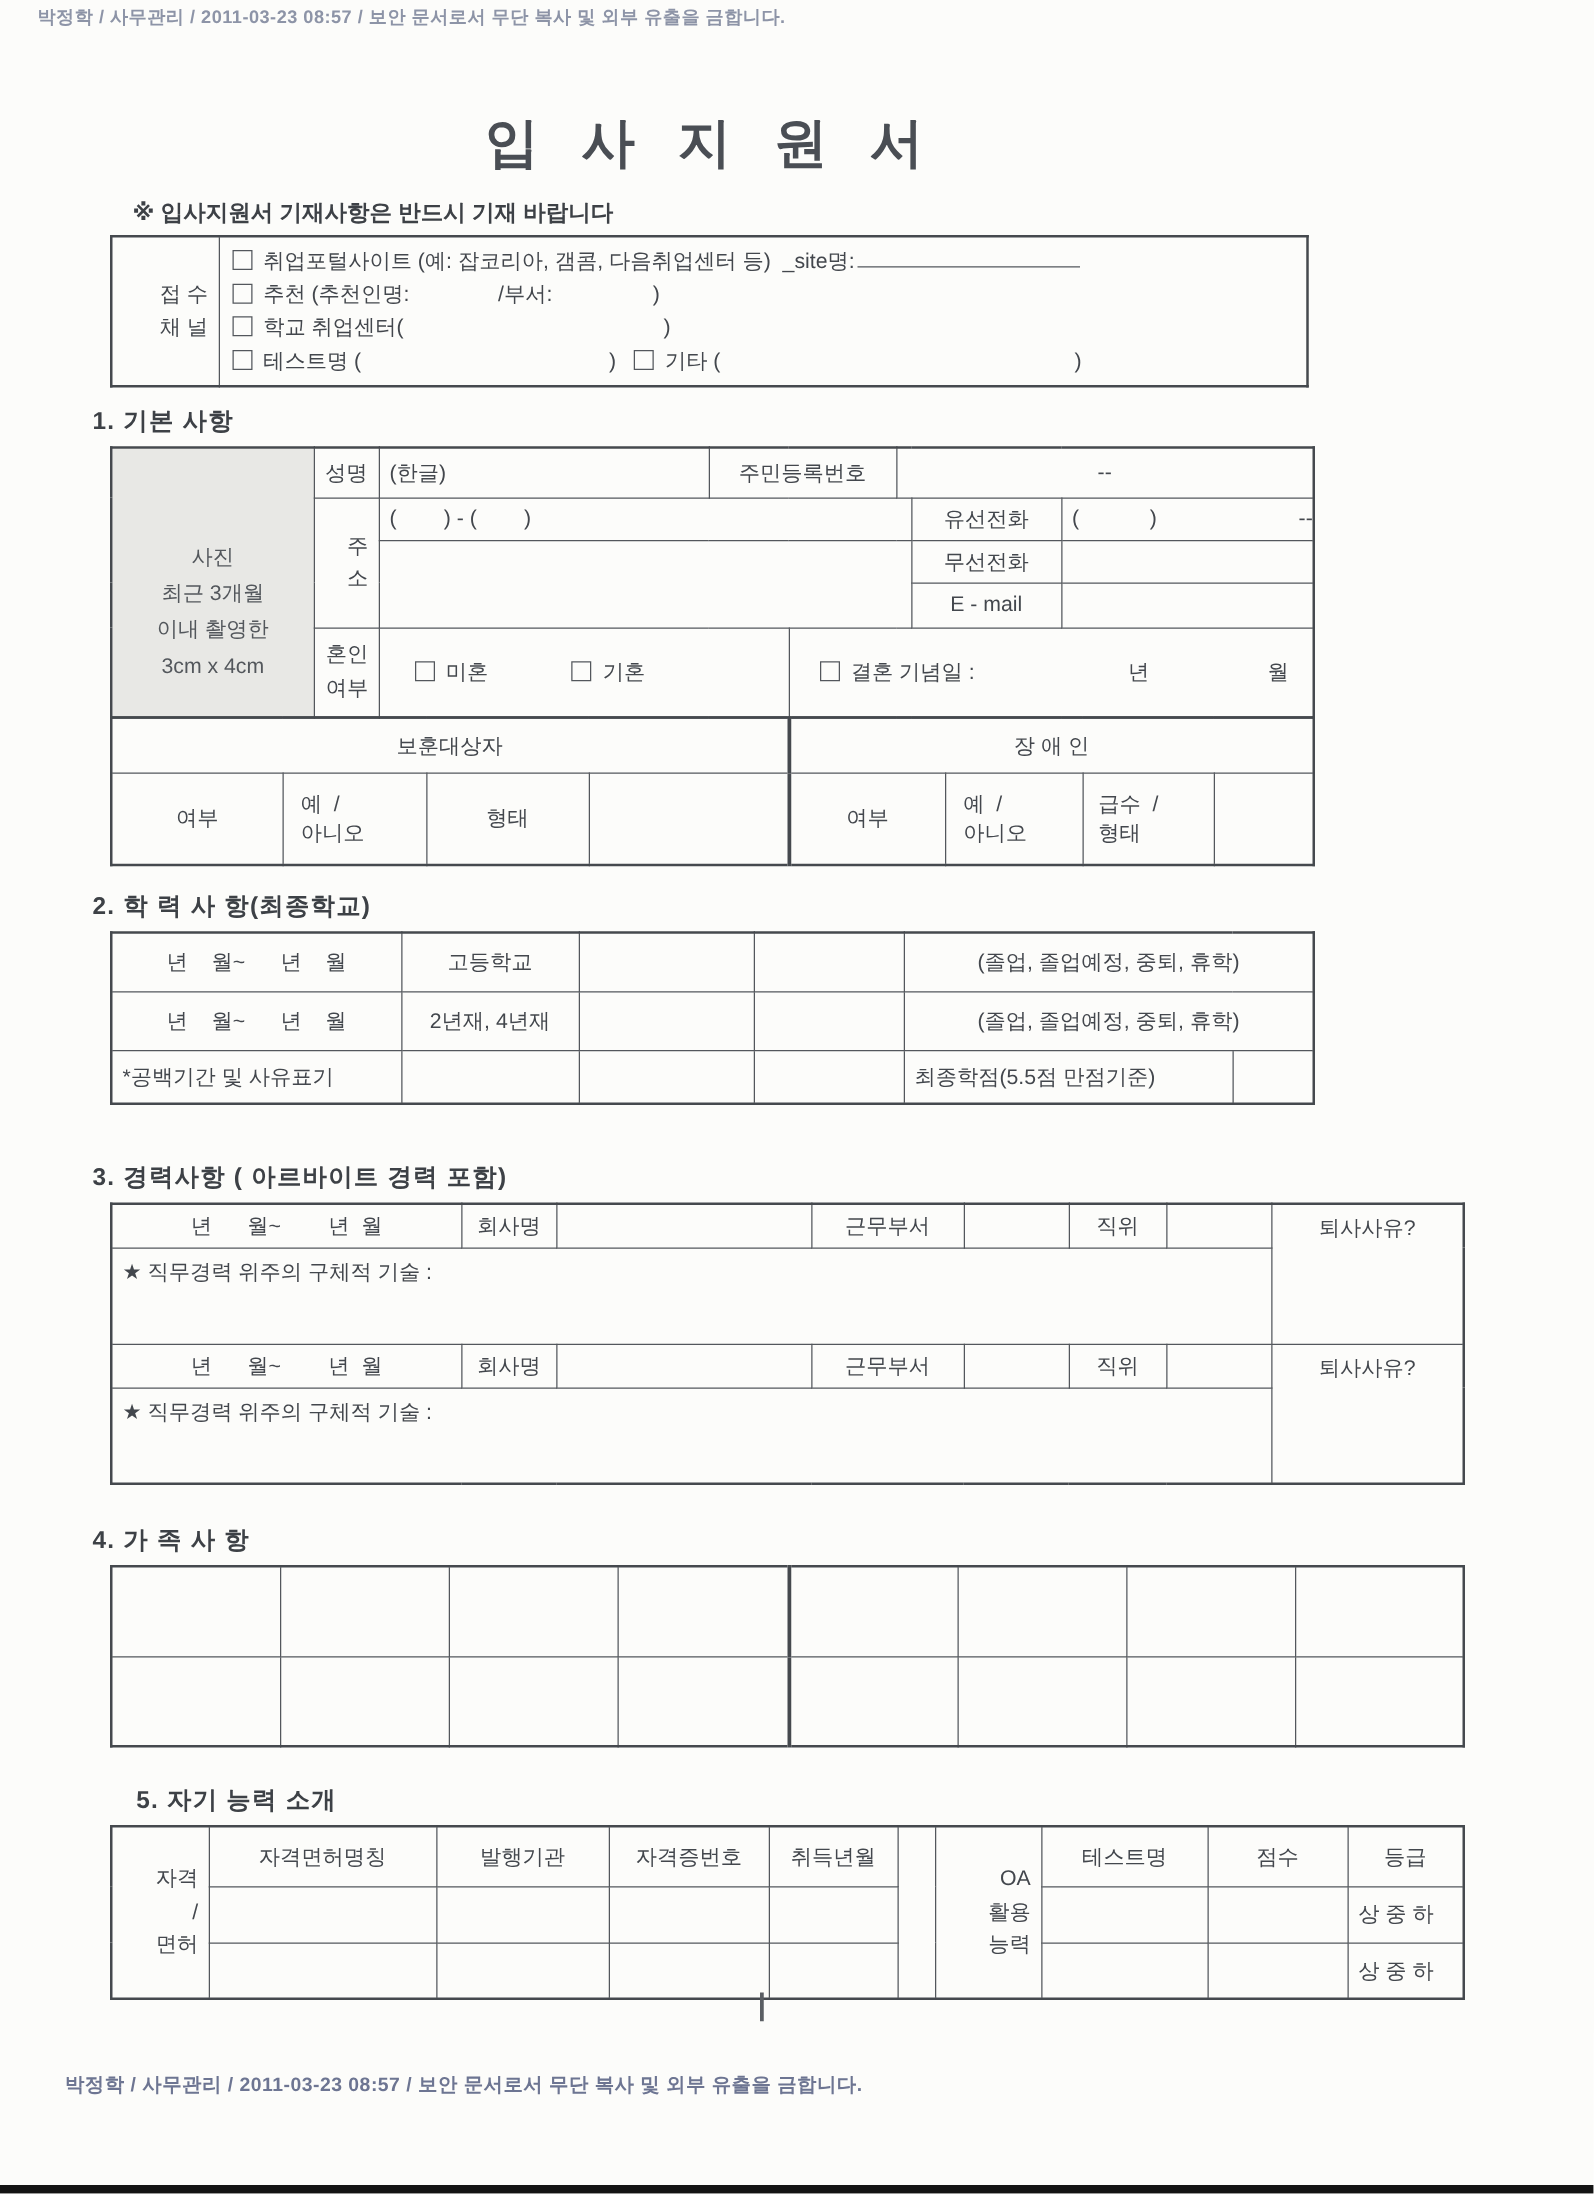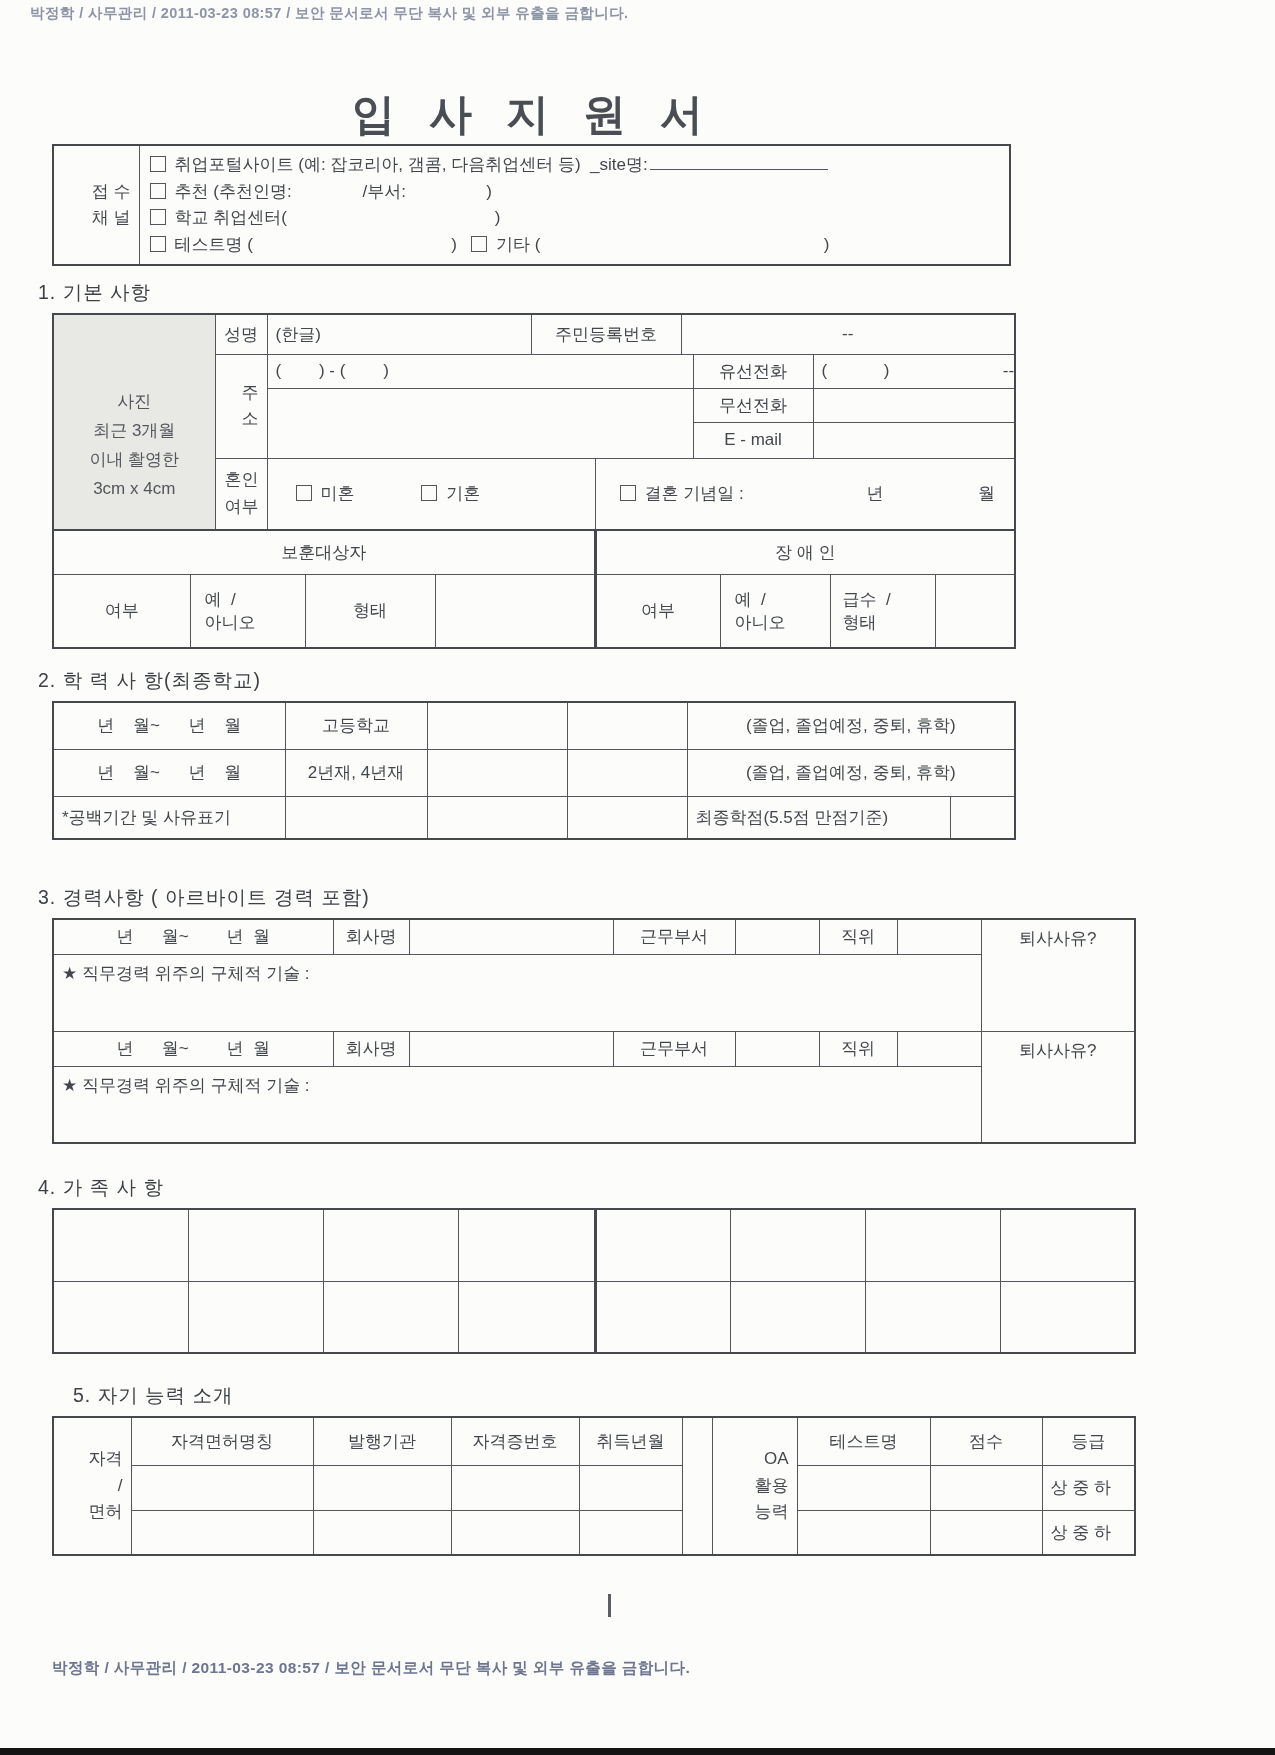--- a/index.html
+++ b/index.html
@@ -1,26 +1,26 @@
 <!DOCTYPE html>
 <html><head>
 <meta charset="utf-8">
 <style>
   html,body{margin:0;padding:0;background:#ffffff;}
   .sheet{position:relative;width:1275px;height:1755px;background:#fcfcfa;overflow:hidden;
          font-family:"Liberation Sans","DejaVu Sans",sans-serif;color:#43474d;}
-  .inner{padding-left:52px;}
+  .inner{padding-left:88px;}
   .scan-text{position:absolute;top:4px;left:30px;font-size:14.5px;font-weight:bold;
              color:#8d94a7;letter-spacing:.4px;}
   .scan-footer{position:absolute;top:1658px;left:52px;font-size:15.5px;font-weight:bold;
                color:#6d7592;letter-spacing:.4px;}
   .title{width:962px;margin:0;padding-top:86px;text-align:center;font-size:43px;font-weight:bold;
          color:#4a4e54;letter-spacing:11px;}
   .notice{font-size:18px;font-weight:bold;margin:14px 0 6px 18px;color:#3d4146;}
-  .sec{font-size:19.5px;font-weight:normal;margin:0 0 7px -14px;color:#3d4146;letter-spacing:1px;}
+  .sec{font-size:19.5px;font-weight:bold;margin:0 0 7px -14px;color:#3d4146;letter-spacing:1px;}
   table.tbl{border-collapse:collapse;table-layout:fixed;border:2.4px solid #45494e;}
   table.tbl td{border:1.5px solid #53575c;padding:0 8px;font-size:17px;vertical-align:middle;
                overflow:hidden;}
   .c{text-align:center;}
   .pre{white-space:pre;}
   .vlab{text-align:right;line-height:1.55;padding:0 4px;}
   .photo{background:#e8e8e5;text-align:center;font-size:17px;line-height:1.7;color:#53575c;}
   .cb{display:inline-block;width:14px;height:14px;border:1.8px solid #53575c;margin-right:9px;
       vertical-align:-2px;flex:none;}
   .uline{display:inline-block;width:178px;height:4px;border-bottom:1.8px solid #53575c;margin-left:2px;}
@@ -33,20 +33,21 @@
   .bottom-strip{position:absolute;left:0;bottom:0;width:100%;height:7px;background:#141414;}
 </style>
 </head>
 <body>
 
 <div class="sheet">
   <div class="scan-text">박정학 / 사무관리 / 2011-03-23  08:57 /  보안 문서로서 무단 복사 및 외부 유출을 금합니다.</div>
 
   <div class="inner">
     <h1 class="title">입 사 지 원 서</h1>
+    <div class="notice">※ 입사지원서 기재사항은 반드시 기재 바랍니다</div>
 
     <table class="tbl" style="width:959px;">
       <colgroup>
           <col style="width:86px">
           <col>
         </colgroup>
       <tbody>
           <tr style="height:108px;">
         <td class="vlab">
           <div>접 수</div>

